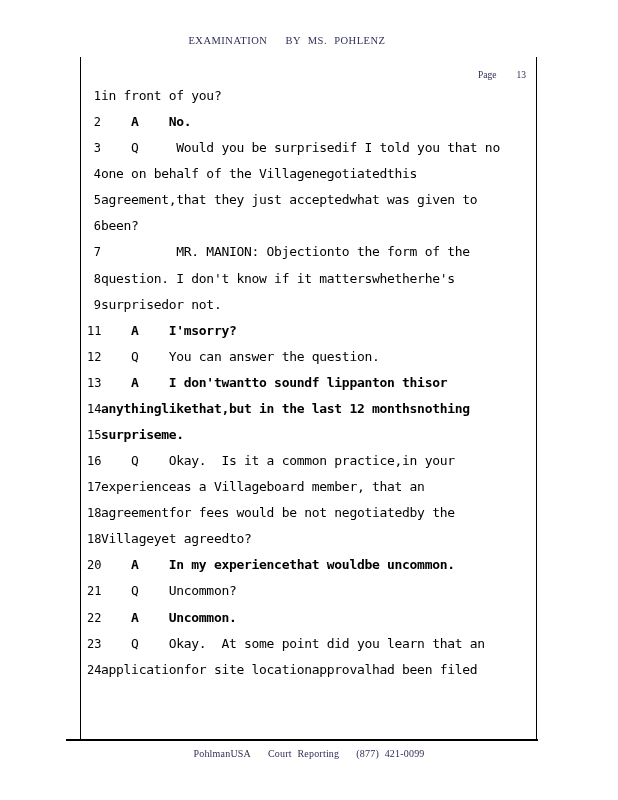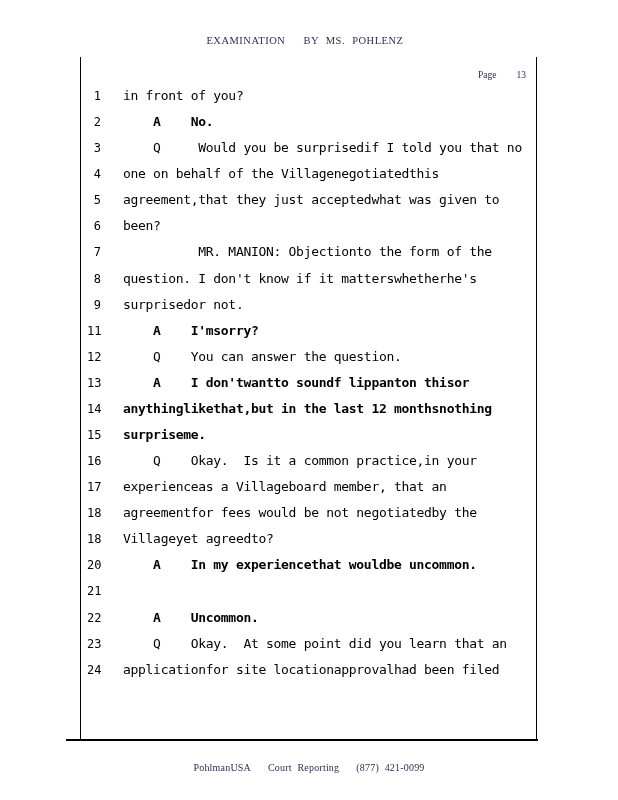--- a/index.html
+++ b/index.html
@@ -5,21 +5,21 @@
   html,body{margin:0;padding:0;}
   body{
     width:618px;height:800px;
     background:#ffffff;
     position:relative;
     overflow:hidden;
     font-family:"Liberation Sans",sans-serif;
   }
   
   .run-head{
-    position:absolute;top:35px;left:18px;width:574px;
+    position:absolute;top:35px;left:0;width:574px;
     display:flex;justify-content:center;gap:18px;
     font-family:"Liberation Serif",serif;
     font-size:10.5px;letter-spacing:0.5px;word-spacing:4px;
     color:#2e2e55;
   }
   
   .t-box{
     position:absolute;left:80px;top:57px;width:455px;height:682px;
     border-left:1.6px solid #000;
     border-right:1.6px solid #000;
@@ -40,34 +40,32 @@
   }
   .row{
     display:flex;align-items:baseline;height:26.08px;line-height:26px;
   }
   .num{
     width:14px;flex:0 0 14px;text-align:right;
     font-family:"DejaVu Sans Mono","Liberation Mono",monospace;
     font-size:12px;color:#000;
   }
   .text{
-    margin-left:22px;
     font-family:"DejaVu Sans Mono","Liberation Mono",monospace;
     font-size:13px;letter-spacing:-0.3px;color:#000;
     white-space:pre;
   }
   .text.bold{font-weight:bold;}
   
   .run-foot{
     position:absolute;top:748px;left:0;width:618px;
     display:flex;justify-content:center;gap:17px;
     font-family:"Liberation Serif",serif;
     font-size:10px;letter-spacing:0.2px;word-spacing:3px;
     color:#2e2e55;
-    margin-top:14px;
   }
 </style>
 </head>
 <body>
 
 <div class="run-head">
   <span>EXAMINATION</span>
   <span>BY MS. POHLENZ</span>
 </div>
 
@@ -152,20 +150,21 @@
     <div class="row" style="">
     <span class="num">18</span>
     <span class="text">Villageyet agreedto?</span>
   </div>
     <div class="row" style="">
     <span class="num">20</span>
     <span class="text bold">    A    In my experiencethat wouldbe uncommon.</span>
   </div>
     <div class="row" style="">
     <span class="num">21</span>
+    <span class="text">    Q    Uncommon?</span>
   </div>
     <div class="row" style="">
     <span class="num">22</span>
     <span class="text bold">    A    Uncommon.</span>
   </div>
     <div class="row" style="">
     <span class="num">23</span>
     <span class="text">    Q    Okay.  At some point did you learn that an</span>
   </div>
     <div class="row" style="">

